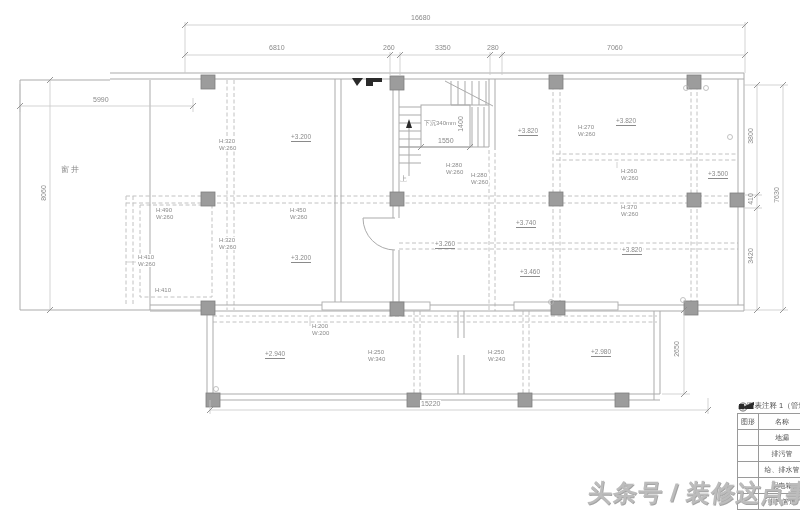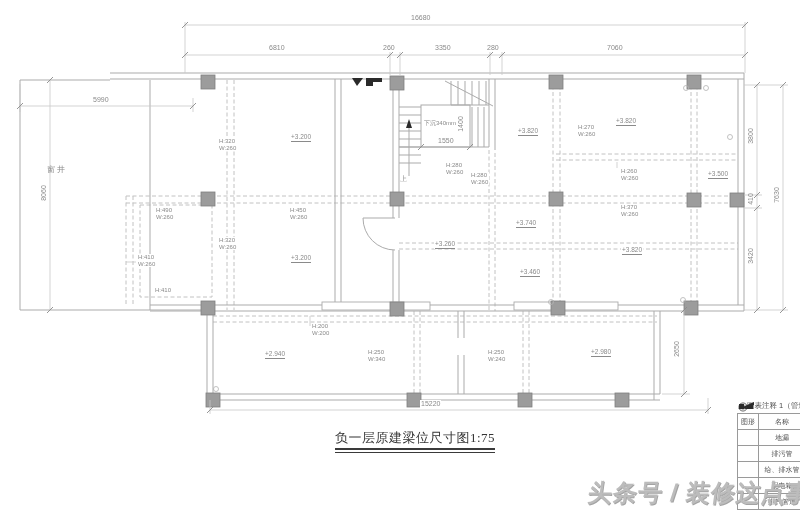--- a/index.html
+++ b/index.html
@@ -232,27 +232,24 @@
     </div>
   <div class="lbl bm" style="left:367px;top:349px">
       <span>H:250</span>
       <span>W:340</span>
     </div>
   <div class="lbl bm" style="left:487px;top:349px">
       <span>H:250</span>
       <span>W:240</span>
     </div>
 
-  <div class="lbl txt" style="left:47px;top:164px">窗井</div>
+  <div class="lbl txt" style="left:61px;top:164px">窗井</div>
   <div class="lbl tiny" style="left:424px;top:120px">下沉340mm</div>
   <div class="lbl up" style="left:400px;top:174px">上</div>
 
-  <div class="plan-title">
-    <span class="t-outer"><span class="t-inner">负一层原建梁位尺寸图1:75</span></span>
-  </div>
 
   <div class="legend">
     <div class="legend-title">图表注释 1（管道</div>
     <table class="leg">
       <tbody>
           <tr>
         <th class="c1">图形</th>
         <th class="c2">名称</th>
       </tr>
       <tr>

